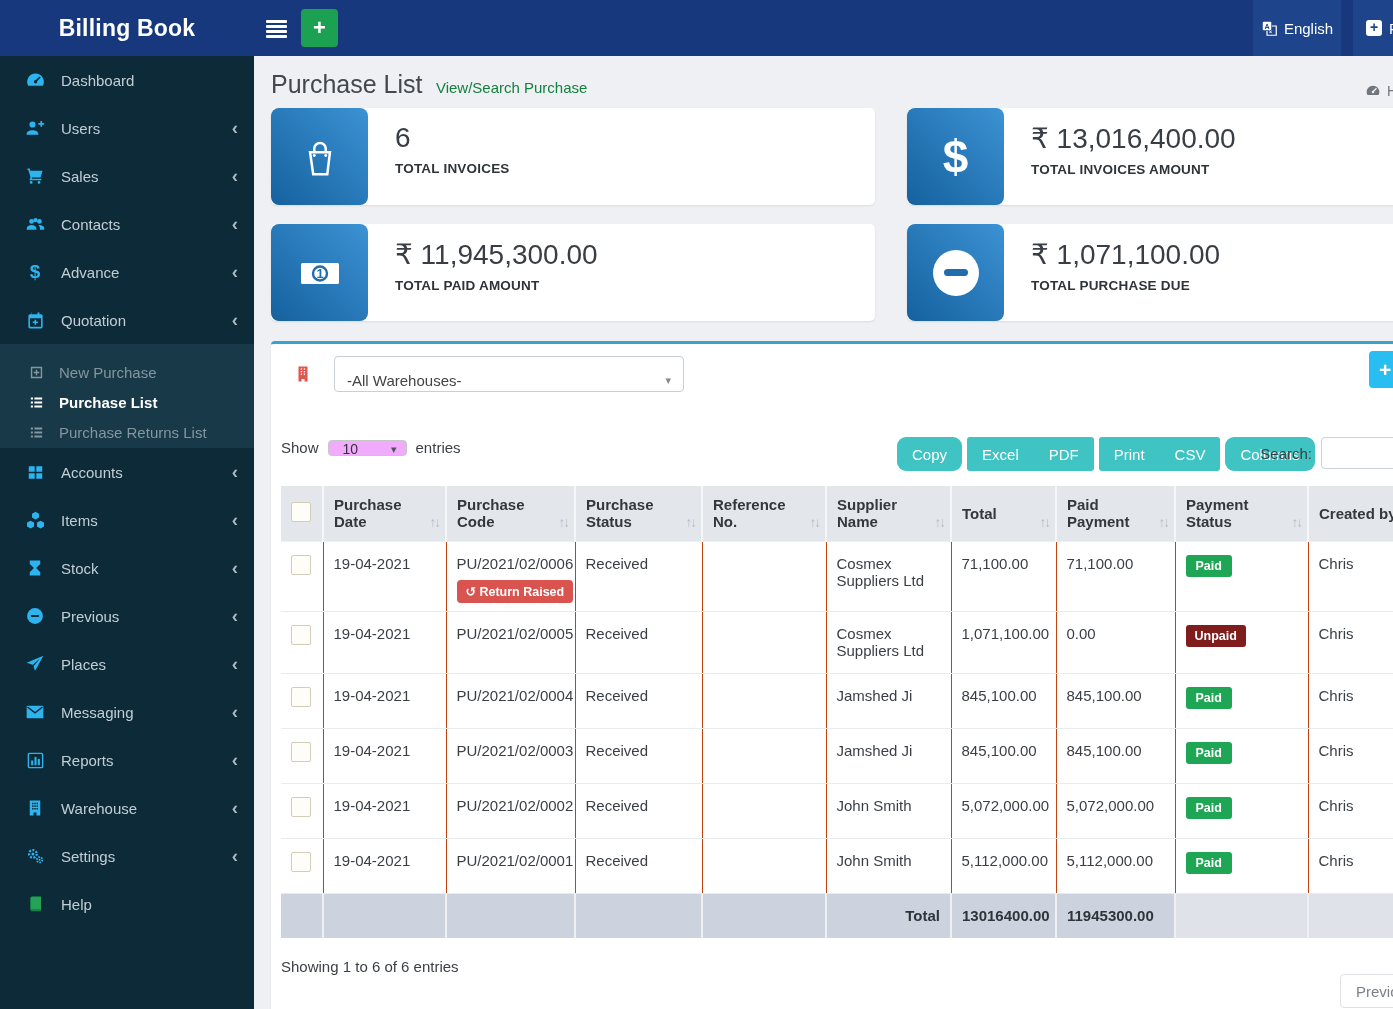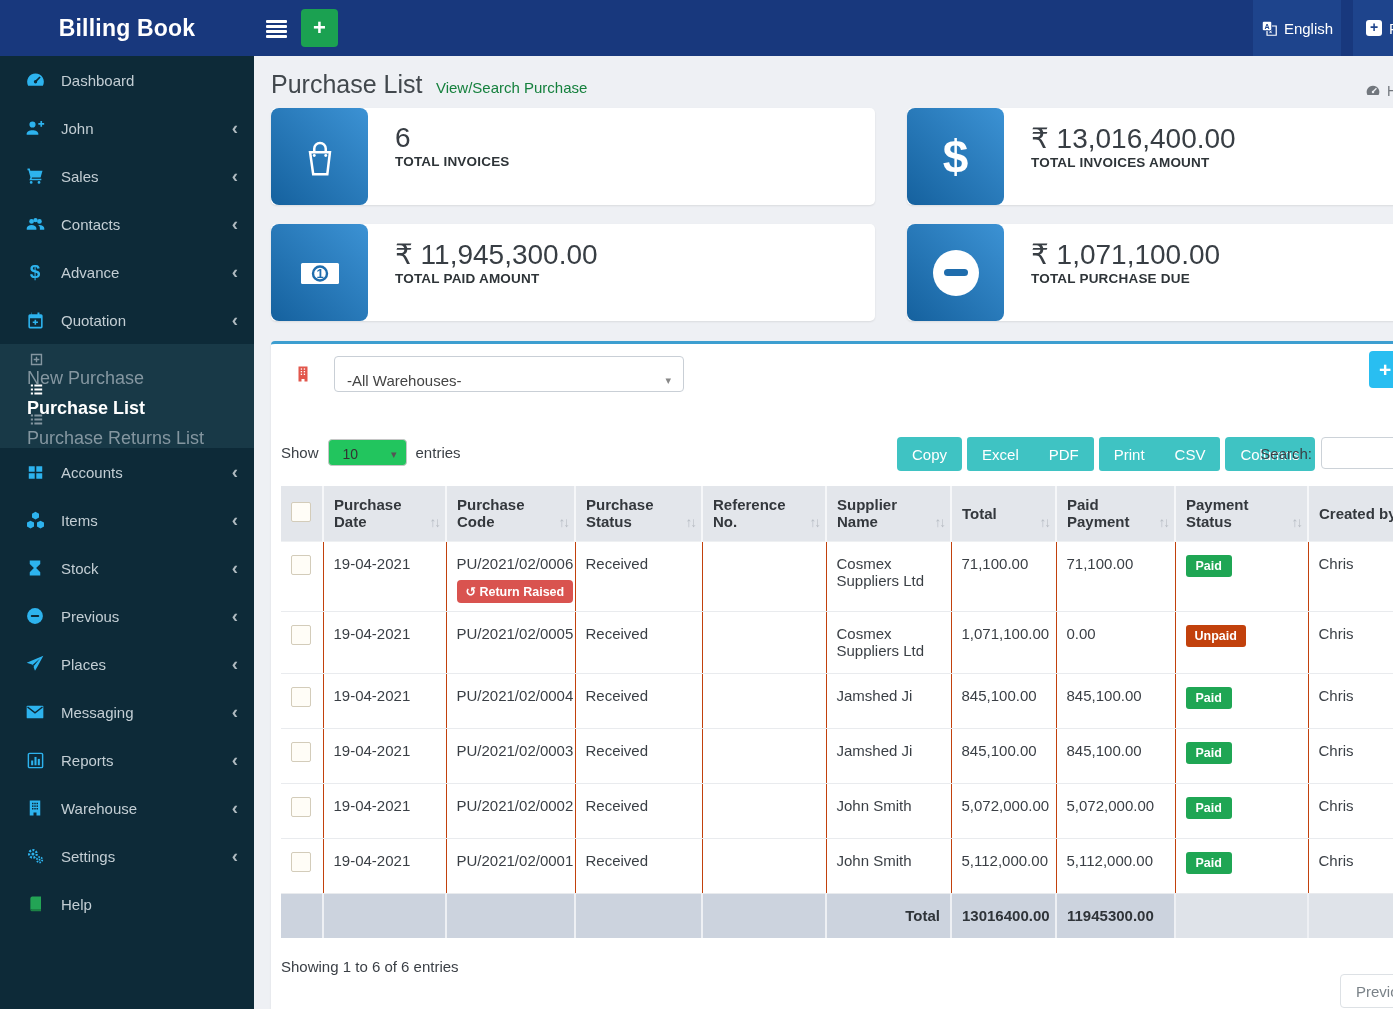--- a/index.html
+++ b/index.html
@@ -18,75 +18,75 @@
   .pos-plus { width: 16px; height: 16px; background: #fff; border-radius: 3px; color: #1e448c; font-size: 14px; font-weight: bold; line-height: 15px; text-align: center; display: inline-block; }
 
   
   .sidebar { position: absolute; left: 0; top: 56px; width: 254px; height: 984px; background: #0d2a38; z-index: 10; }
   .side-item { height: 48px; display: flex; align-items: center; padding: 0 16px 0 24px; color: #c3ced4; font-size: 15px; cursor: pointer; }
   .side-item .ic { width: 22px; margin-right: 15px; display: flex; align-items: center; justify-content: center; flex: none; }
   .side-item .chev { margin-left: auto; color: #aeb9bf; font-size: 19px; line-height: 10px; font-weight: bold; }
   .side-item.active-parent { background: #1e4d63; border-left: 4px solid #efb100; padding-left: 20px; color: #fff; }
   .chev.down { display: inline-block; transform: rotate(-90deg); }
   .submenu { background: #183947; padding: 7px 0; }
-  .sub-item { height: 30px; display: flex; align-items: flex-start; padding-left: 27px; color: #8496a0; font-size: 18px; cursor: pointer; flex-direction: column; }
+  .sub-item { height: 30px; display: flex; align-items: flex-end; padding-left: 27px; color: #8496a0; font-size: 15px; cursor: pointer; }
   .sub-item .ic { width: 19px; margin-right: 13px; display: flex; align-items: center; justify-content: center; flex: none; }
   .sub-item.active { color: #fff; font-weight: bold; }
   .dollar-glyph { color: #2db3ee; font-size: 19px; font-weight: bold; }
 
   
   .content { position: absolute; left: 254px; top: 56px; width: 1282px; }
   .content-header { position: relative; height: 52px; padding: 14px 0 0 17px; }
   .page-title { display: inline; font-size: 25px; font-weight: 500; color: #42484d; }
   .page-subtitle { font-size: 15px; color: #15803d; margin-left: 9px; }
   .breadcrumb { position: absolute; left: 1111px; top: 27px; display: flex; align-items: center; gap: 6px; color: #72777d; font-size: 14px; white-space: nowrap; }
 
   
   .cards { margin-left: 17px; width: 1240px; display: grid; grid-template-columns: 604px 604px; column-gap: 32px; row-gap: 19px; }
   .card { background: #fff; border-radius: 5px; height: 97px; display: flex; box-shadow: 0 1px 2px rgba(0,0,0,.09); }
   .card-icon { width: 97px; height: 97px; border-radius: 8px; background: linear-gradient(45deg, #15619e, #3c92d4); display: flex; align-items: center; justify-content: center; flex: none; }
   .card-body { padding: 14px 0 0 27px; overflow: hidden; }
   .card-value { font-size: 28px; font-weight: 500; color: #383e44; white-space: nowrap; }
-  .card-label { font-size: 13.5px; font-weight: bold; color: #2e3438; letter-spacing: .2px; white-space: nowrap; }
+  .card-label { margin-top: 7px; font-size: 13.5px; font-weight: bold; color: #2e3438; letter-spacing: .2px; white-space: nowrap; }
   .minus-circle { width: 46px; height: 46px; background: #fff; border-radius: 50%; position: relative; }
   .minus-circle::after { content: ""; position: absolute; left: 11px; top: 19.5px; width: 24px; height: 7px; border-radius: 3.5px; background: #1f6dad; }
   .dollar-big { color: #fff; font-size: 46px; font-weight: 600; line-height: 1; }
 
   
   .panel { position: relative; margin: 20px 0 0 17px; width: 1230px; height: 680px; background: #fff; border-top: 3px solid #3d9ed0; border-radius: 4px; box-shadow: 0 1px 2px rgba(0,0,0,.09); padding: 10px; }
   .panel-add { position: absolute; left: 1098px; top: 7px; width: 140px; height: 37px; background: #29bef1; border: none; border-radius: 4px; color: #fff; font-size: 21px; font-weight: bold; text-align: left; padding-left: 10px; cursor: pointer; }
   .filter-row { margin: 2px 0 0 13px; display: flex; align-items: center; height: 36px; }
   .select-box { margin-left: 22px; width: 350px; height: 36px; border: 1px solid #c9cfd6; border-radius: 4px; display: flex; align-items: center; padding: 12px 26px 0 12px; font-size: 15px; color: #444; position: relative; cursor: pointer; background: #fff; }
   .select-box .caret { position: absolute; right: 12px; color: #888; font-size: 11px; }
 
   .controls-row { position: relative; margin-top: 45px; height: 34px; }
   .show-group { position: absolute; left: 0; top: 2px; display: flex; align-items: center; gap: 9px; font-size: 15px; color: #3a3f45; }
-  .page-size { width: 79px; height: 27px; border: 1px solid #c6c6c6; border-radius: 4px; display: flex; align-items: center; justify-content: space-between; padding: 3px 9px 0 14px; font-size: 14px; color: #333; cursor: pointer; background: #22c55e; }
+  .page-size { width: 79px; height: 16px; border: 1px solid #c6c6c6; border-radius: 4px; display: flex; align-items: center; justify-content: space-between; padding: 3px 9px 0 14px; font-size: 14px; color: #333; cursor: pointer; background: #f0abfc; }
   .page-size .caret { font-size: 11px; color: #555; }
   .export-group { position: absolute; left: 616px; top: 0; display: flex; gap: 5px; }
   .btn-cluster { display: flex; }
   .btn-teal { background: #3fc3c3; border: none; color: #fff; font-size: 15px; height: 34px; padding: 0 15px; cursor: pointer; }
   .r-left { border-radius: 3px 0 0 3px; }
   .r-right { border-radius: 0 3px 3px 0; }
-  .r-all { border-radius: 4px; }
+  .r-all { border-radius: 9px; }
   .search-group { position: absolute; right: 0; top: 0; display: flex; align-items: center; gap: 9px; font-size: 15px; color: #3a3f45; }
   .search-input { width: 170px; height: 32px; border: 1px solid #ccd2d8; border-radius: 4px; padding: 0 8px; font-size: 14px; font-family: inherit; }
 
   
   table.dt { margin-top: 15px; width: 1210px; border-collapse: collapse; table-layout: fixed; }
   .dt thead th { background: #e3e6eb; font-size: 15px; font-weight: bold; color: #34383d; text-align: left; padding: 9px 24px 9px 10px; vertical-align: middle; border-right: 2px solid #f6f7f9; position: relative; height: 55px; }
   .dt thead th.cb-col { padding: 9px 10px; }
   .sort { position: absolute; right: 6px; bottom: 11px; color: #b7bcc3; font-size: 13.5px; letter-spacing: -2px; font-weight: normal; }
   .dt tbody td { font-size: 15px; color: #3a3f45; padding: 13px 10px 8px 10px; border-bottom: 1px solid #e9ebee; border-right: 1px solid #c2410c; vertical-align: top; background: #fff; }
   .dt tbody tr:first-child td { border-top: 1px solid #eef0f2; }
   .checkbox { width: 20px; height: 20px; border: 1px solid #d3ccba; border-radius: 2px; background: #fffdf7; display: inline-block; cursor: pointer; }
   .badge { display: inline-block; color: #fff; font-weight: bold; border-radius: 3px; font-size: 12.5px; }
   .badge-return { background: #d9534f; border-radius: 4px; padding: 4px 9px; margin-top: 8px; white-space: nowrap; }
   .badge-paid { background: #1fa654; padding: 4px 10px; }
-  .badge-unpaid { background: #c2410c; padding: 4px 9px; }
+  .badge-unpaid { background: #7f1d1d; padding: 4px 9px; }
   .dt tfoot th { background: #ccd3de; font-size: 15px; font-weight: bold; color: #2f3439; text-align: left; padding: 12px 10px; border-right: 2px solid #eef0f4; height: 45px; }
   .dt tfoot th.lighter { background: #dfe3e9; }
   .dt tfoot th.t-right { text-align: right; }
 
   .table-info { margin-top: 20px; font-size: 15px; color: #3a3f45; }
   .page-prev { position: absolute; left: 1069px; top: 630px; height: 34px; width: 120px; background: #fff; border: 1px solid #dde1e5; border-radius: 4px; color: #7a8288; font-size: 15px; text-align: left; padding: 0 0 0 15px; cursor: pointer; }
 </style>
 </head>
 <body>
 
@@ -125,21 +125,21 @@
       </span>
       <span>Dashboard</span>
     </div>
 
     <div class="side-item">
       <span class="ic">
         <svg width="20" height="20" viewBox="0 0 24 24" fill="#2db3ee">
             <path d="M9 11.5a3.7 3.7 0 100-7.4 3.7 3.7 0 000 7.4zM2 20v-1c0-2.7 3.1-4.4 7-4.4s7 1.7 7 4.4v1H2zM18.5 10.5V8H16V6h2.5V3.5h2V6H23v2h-2.5v2.5h-2z"></path>
           </svg>
       </span>
-      <span>John</span>
+      <span>Users</span>
       <span class="chev">‹</span>
     </div>
 
     <div class="side-item">
       <span class="ic">
         <svg width="20" height="20" viewBox="0 0 24 24" fill="#2db3ee">
             <path d="M7.4 18a1.7 1.7 0 110 3.4 1.7 1.7 0 010-3.4zm9.4 0a1.7 1.7 0 110 3.4 1.7 1.7 0 010-3.4zM3 3h2.7l.7 2.6H21l-2.3 8.1H8.4L8 15.2h11.6v2H5.3l1.2-3.8L4.2 5H3V3z"></path>
           </svg>
       </span>
       <span>Sales</span>

